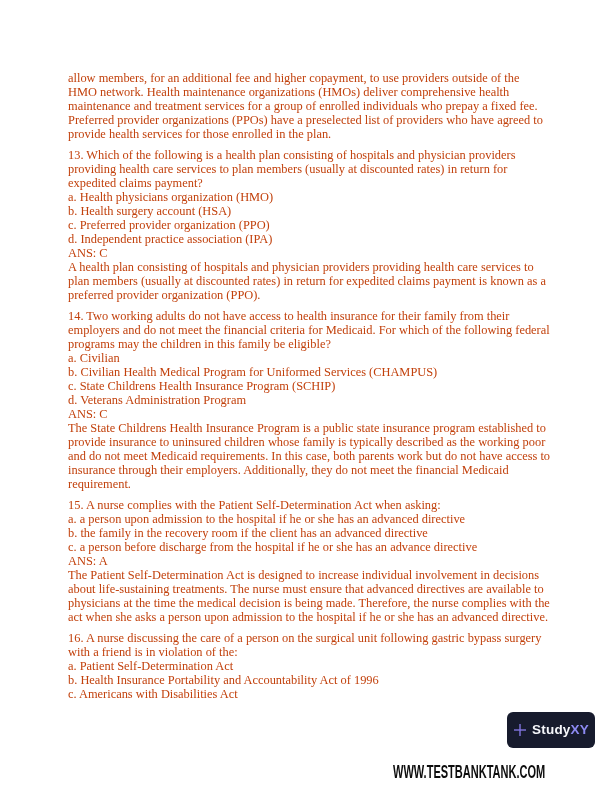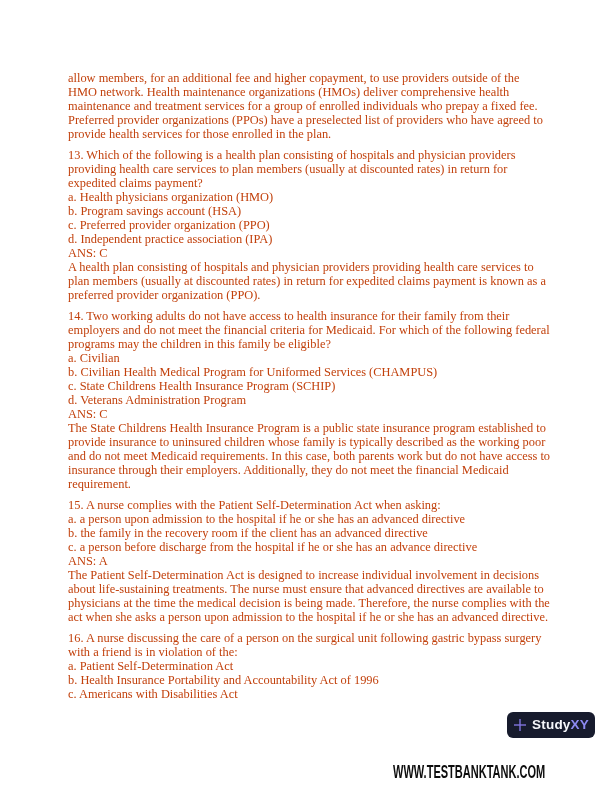--- a/index.html
+++ b/index.html
@@ -32,21 +32,21 @@
     white-space: pre;
     font-size: 12.4px;
     line-height: 14px;
   }
   
   .studyxy-badge {
     position: absolute;
     left: 507px;
     top: 712px;
     width: 88px;
-    height: 26px;
+    height: 36px;
     background: #171b2d;
     border-radius: 6px;
     display: flex;
     align-items: center;
     justify-content: center;
     gap: 5px;
     box-sizing: border-box;
   }
   .studyxy-badge .plus-icon {
     display: inline-flex;
@@ -89,21 +89,21 @@
 HMO network. Health maintenance organizations (HMOs) deliver comprehensive health
 maintenance and treatment services for a group of enrolled individuals who prepay a fixed fee.
 Preferred provider organizations (PPOs) have a preselected list of providers who have agreed to
 provide health services for those enrolled in the plan.</div>
 
     <section class="block">
       <div class="lines">13. Which of the following is a health plan consisting of hospitals and physician providers
 providing health care services to plan members (usually at discounted rates) in return for
 expedited claims payment?</div>
       <div class="line">a. Health physicians organization (HMO)</div>
-      <div class="line">b. Program savings account (HSA)</div>
+      <div class="line">b. Health surgery account (HSA)</div>
       <div class="line">c. Preferred provider organization (PPO)</div>
       <div class="line">d. Independent practice association (IPA)</div>
       <div class="line">ANS: C</div>
       <div class="lines">A health plan consisting of hospitals and physician providers providing health care services to
 plan members (usually at discounted rates) in return for expedited claims payment is known as a
 preferred provider organization (PPO).</div>
     </section>
 
     <section class="block">
       <div class="lines">14. Two working adults do not have access to health insurance for their family from their

